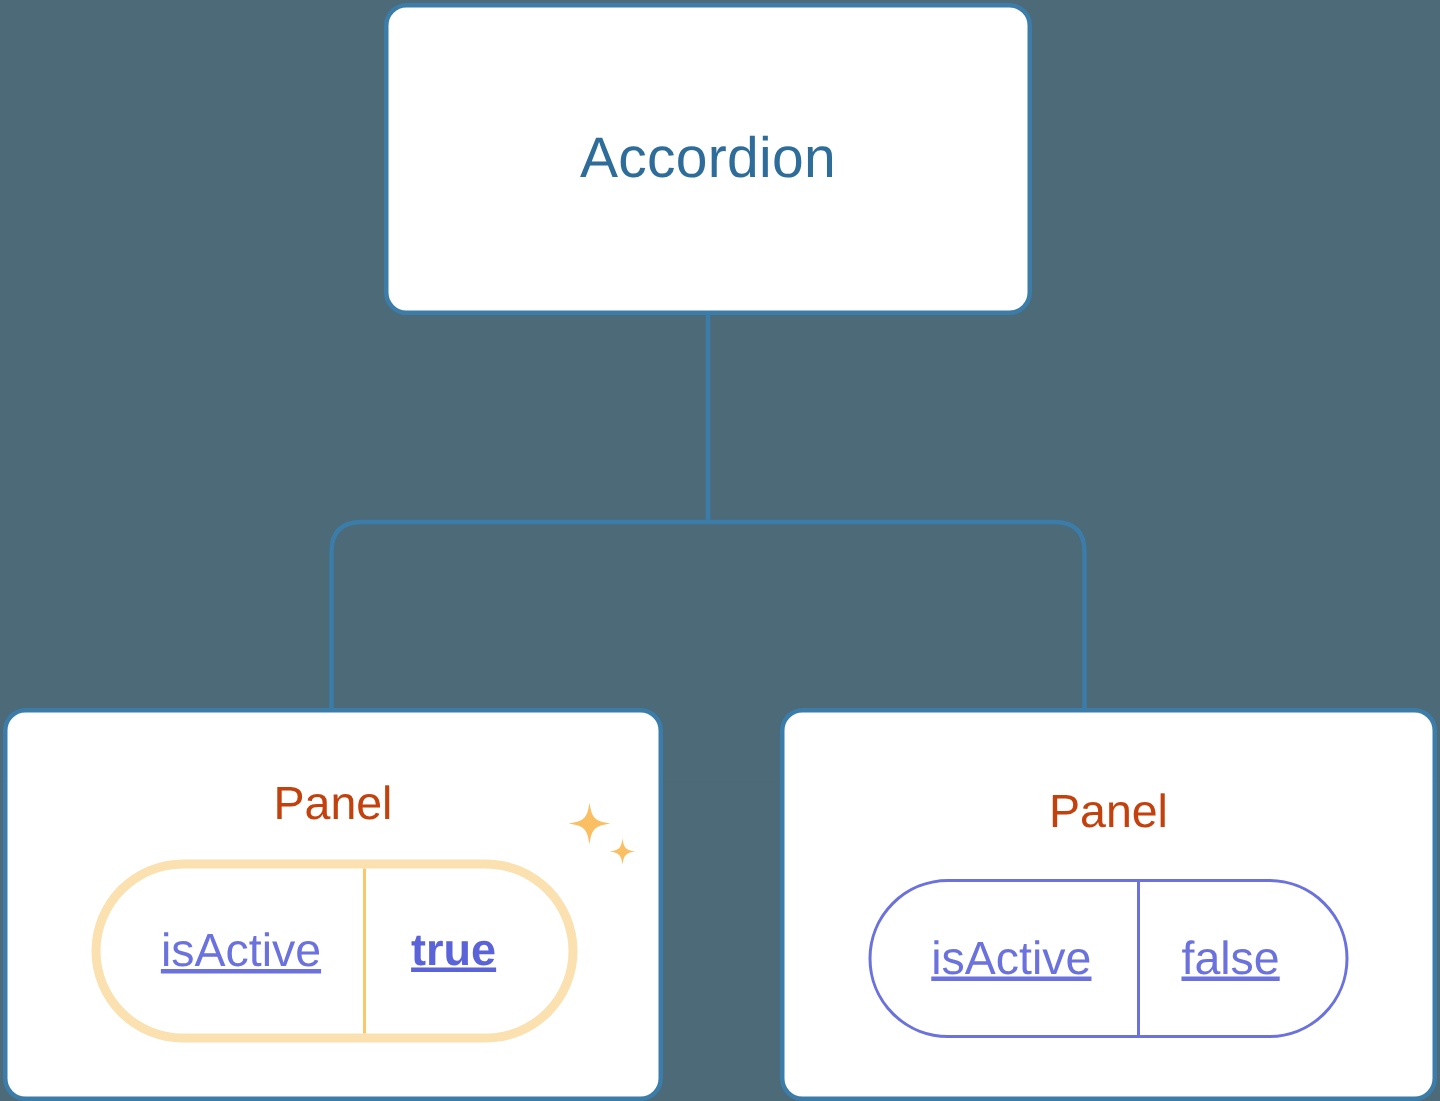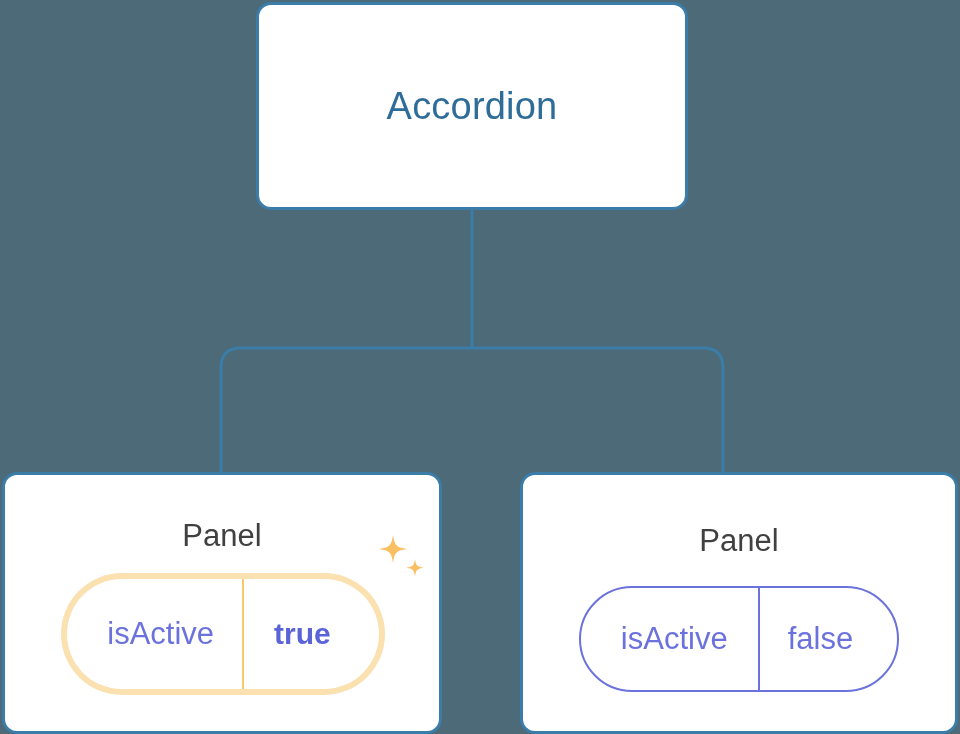--- a/index.html
+++ b/index.html
@@ -78,21 +78,21 @@
   }
   #node-panel-right {
     left: 520px;
     top: 472px;
     width: 438px;
     height: 262px;
     border-bottom-left-radius: 15px;
     border-bottom-right-radius: 15px;
   }
   .node-title-panel {
-    color: #404040;
+    color: #c2410c;
     font-size: 31px;
     font-weight: 400;
     line-height: 1;
     white-space: nowrap;
   }
   #node-panel-left .node-title-panel { margin-top: 45px; }
   #node-panel-right .node-title-panel { margin-top: 50px; }
 
   
   .pill-wrap {
@@ -105,20 +105,21 @@
     align-items: stretch;
     background: #ffffff;
     box-sizing: border-box;
   }
   .pill-key, .pill-val {
     display: flex;
     align-items: center;
     justify-content: center;
     box-sizing: border-box;
     white-space: nowrap;
+    text-decoration: underline;
   }
 
   
   .pill-plain {
     border: 2px solid #6b72dd;
     border-radius: 60px;
     height: 106px;
   }
   .pill-plain .pill-key {
     padding: 0 30px 0 40px;

